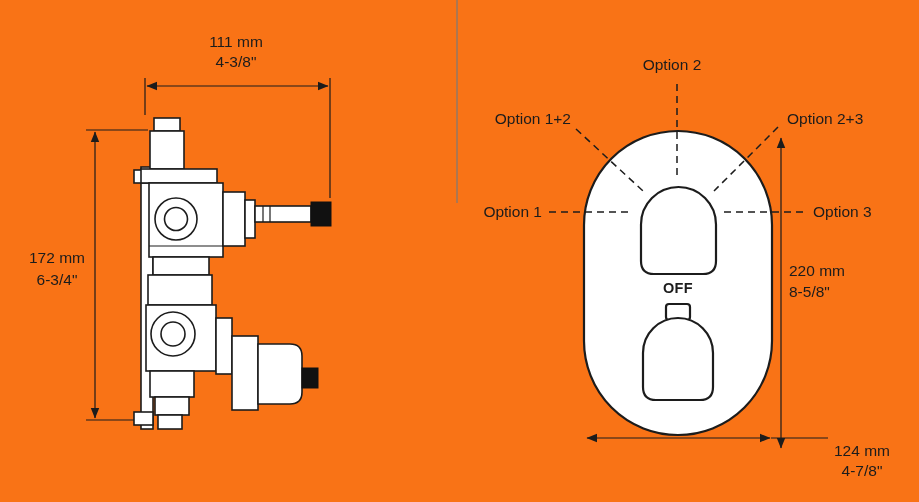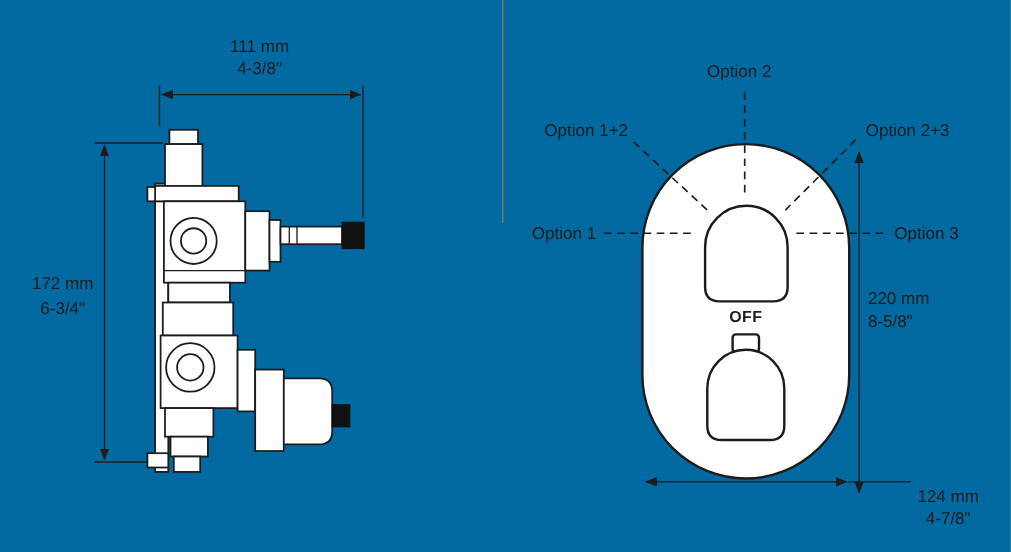--- a/index.html
+++ b/index.html
@@ -4,21 +4,21 @@
 <style>
   html, body {
     margin: 0;
     padding: 0;
     background: #ffffff;
   }
   .page {
     position: relative;
     width: 919px;
     height: 502px;
-    background: #0369a1;
+    background: #f97316;
     overflow: hidden;
   }
   svg { display: block; }
   text {
     font-family: "Liberation Sans", sans-serif;
     font-size: 15.5px;
     fill: #1c1c1c;
   }
   .off-label {
     font-weight: bold;

